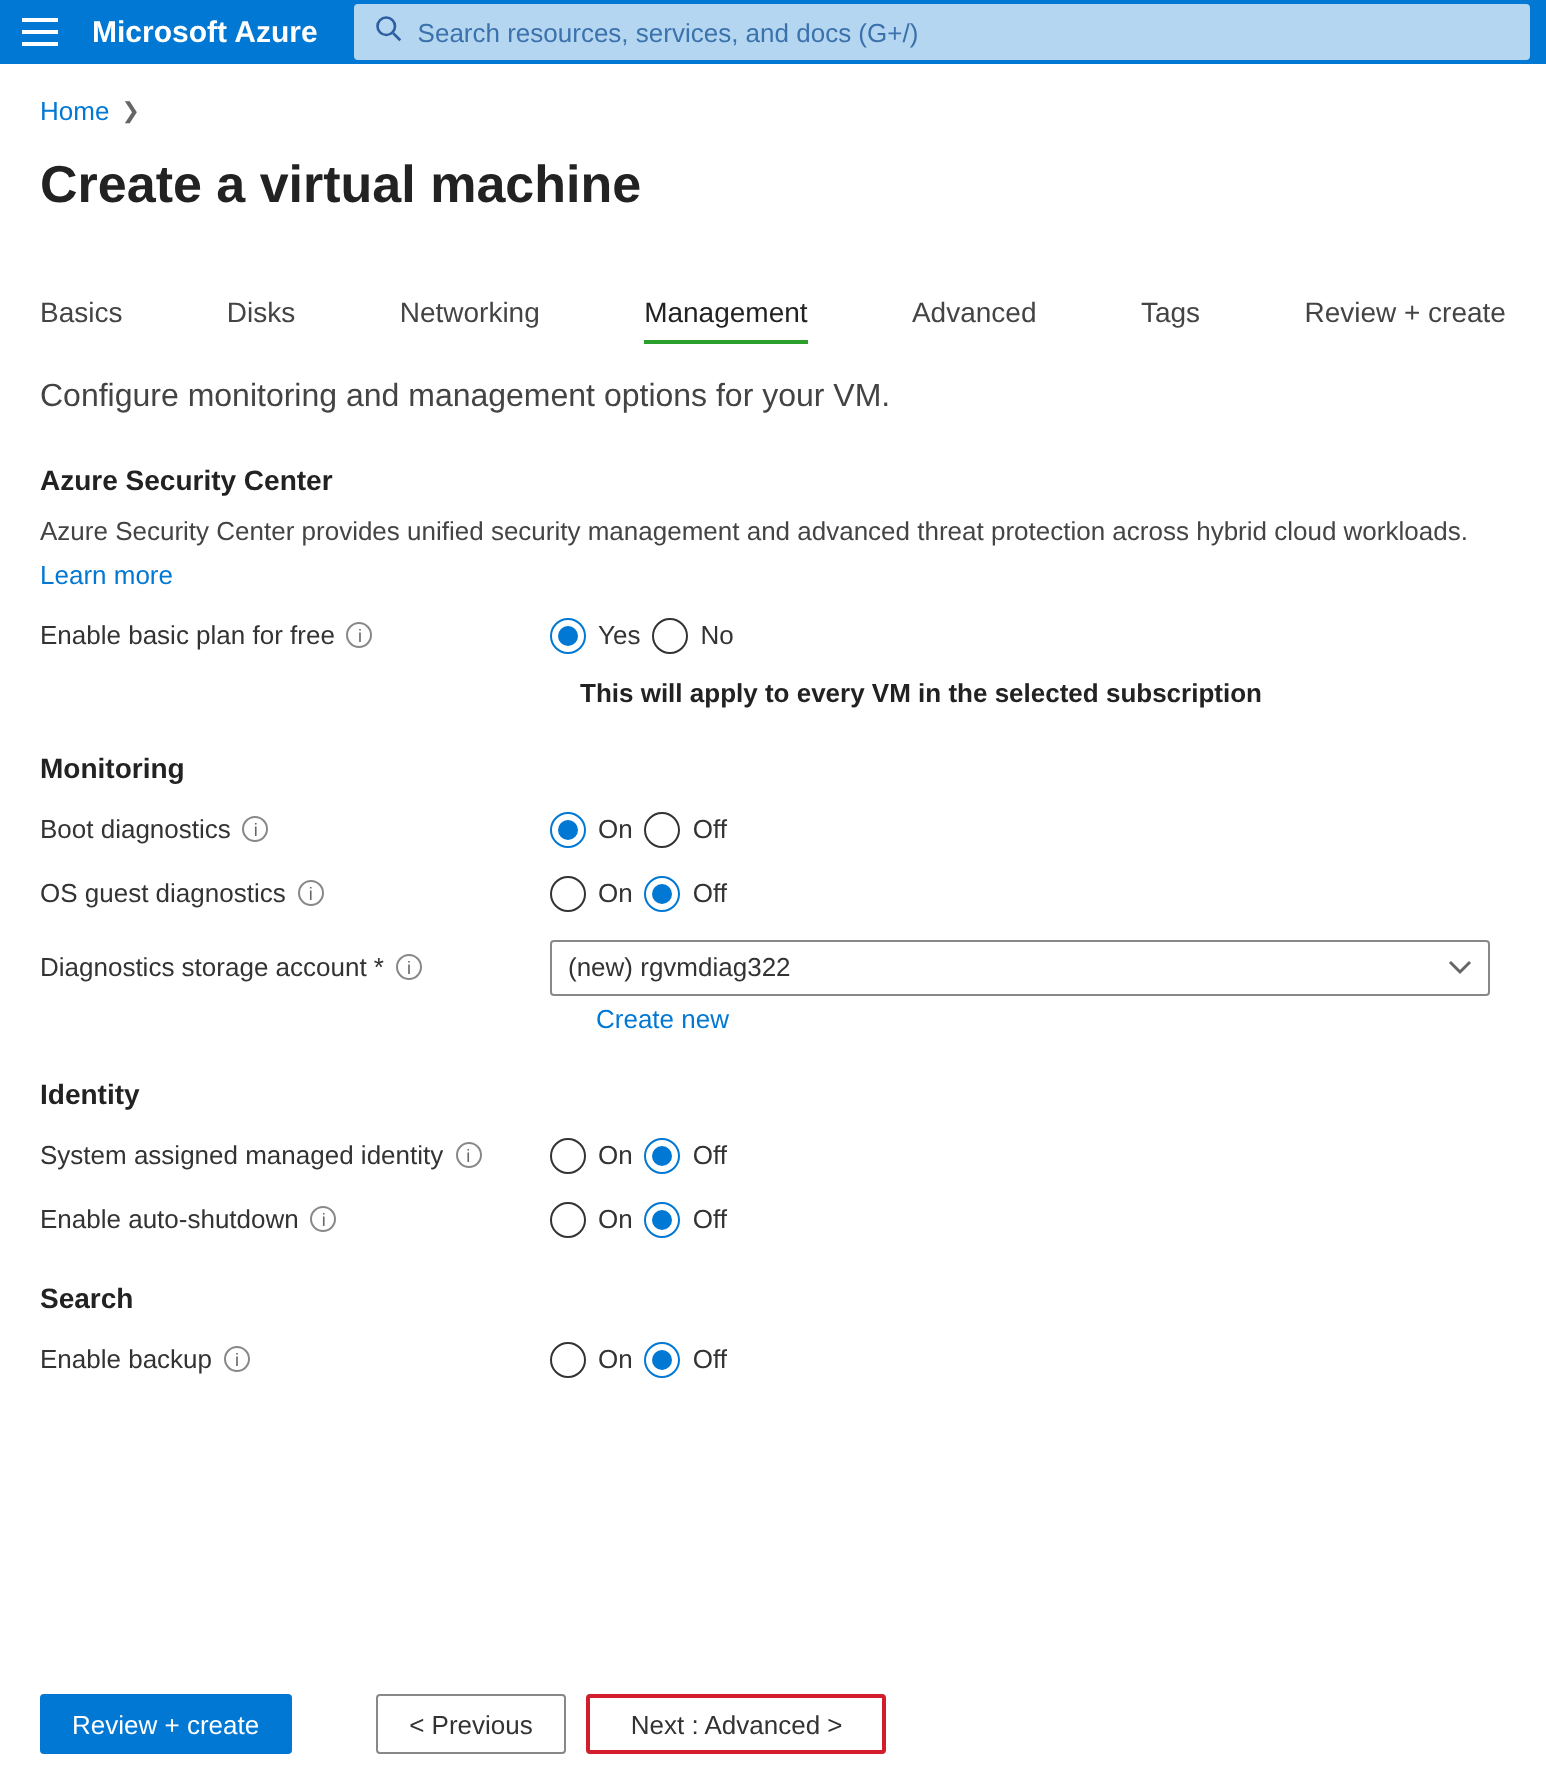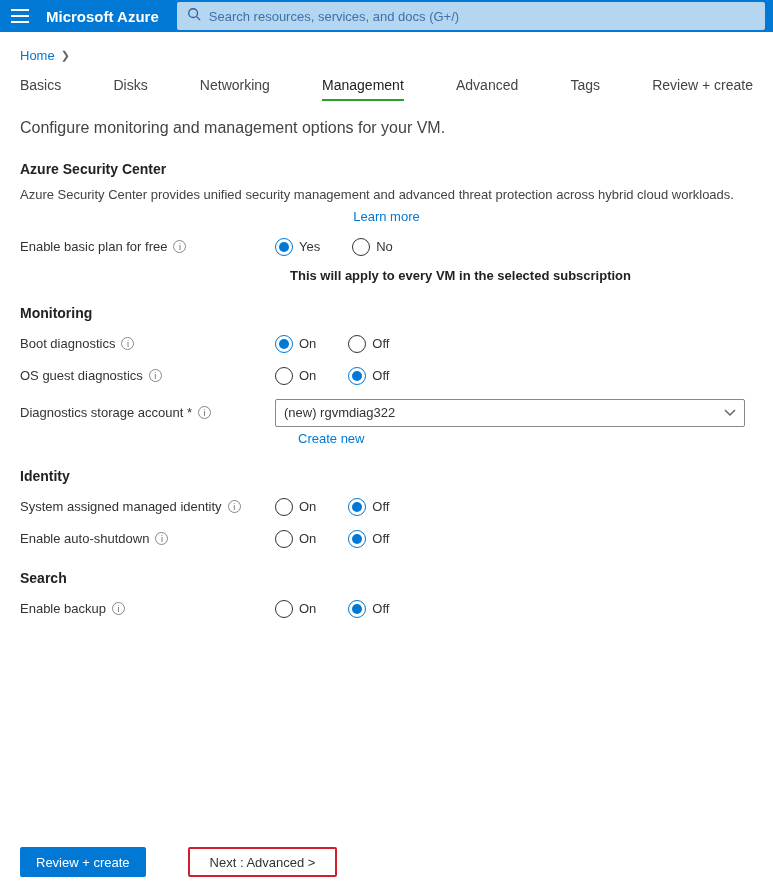--- a/index.html
+++ b/index.html
@@ -25,21 +25,21 @@
 
   .desc { font-size:16px; color:#444; margin-bottom:24px; }
 
   .section-title { font-size:14px; font-weight:600; color:#222; margin-bottom:8px; margin-top:22px;}
   .section-sub { font-size:13px; color:#444; line-height:1.5; }
   .link { color:#0078d4; cursor:pointer; font-size:13px; }
 
   .form-row { display:flex; align-items:center; margin-top:14px; }
   .form-label { width:255px; font-size:13px; color:#333; display:flex; align-items:center; gap:6px;}
   .info-icon { width:13px; height:13px; border:1px solid #888; border-radius:50%; display:inline-flex; align-items:center; justify-content:center; font-size:9px; color:#666; cursor:pointer;}
-  .radios { display:flex; gap:32px; align-items:flex-start;}
+  .radios { display:flex; gap:6px; align-items:flex-start;}
   .radio { display:flex; align-items:center; gap:6px; cursor:pointer; font-size:13px; color:#333;}
   .radio-circle { width:18px; height:18px; border:1.5px solid #333; border-radius:50%; display:flex; align-items:center; justify-content:center;}
   .radio.selected .radio-circle { border-color:#0078d4;}
   .radio.selected .radio-dot { width:10px; height:10px; background:#0078d4; border-radius:50%;}
   
   .note { font-size:13px; font-weight:600; color:#222; margin-left:270px; margin-top:12px;}
 
   .select { width:470px; height:28px; border:1px solid #888; border-radius:2px; display:flex; align-items:center; justify-content:space-between; padding:0 8px; font-size:13px; color:#333; cursor:pointer;}
   .select svg{stroke:#666;}
 
@@ -71,36 +71,37 @@
     <input type="text" placeholder="Search resources, services, and docs (G+/)" style="">
   </div>
 </div>
 
 <div class="content">
   <div class="breadcrumb">
     <span>Home</span>
     <span class="chev">❯</span>
   </div>
 
+  <h1>Create a virtual machine</h1>
 
   <div class="tabs">
     <div class="tab">Basics</div>
     <div class="tab">Disks</div>
     <div class="tab">Networking</div>
     <div class="tab active">Management</div>
     <div class="tab">Advanced</div>
     <div class="tab">Tags</div>
     <div class="tab">Review + create</div>
   </div>
 
   <div class="desc">Configure monitoring and management options for your VM.</div>
 
   <div class="section-title">Azure Security Center</div>
   <div class="section-sub">Azure Security Center provides unified security management and advanced threat protection across hybrid cloud workloads.</div>
-  <div class="link" style="margin-top:4px;text-align:center;">Learn more</div>
+  <div class="link" style="margin-top:4px;">Learn more</div>
 
   <div class="form-row">
     <div class="form-label">
       <span>Enable basic plan for free</span>
       <span class="info-icon">i</span>
     </div>
     <div class="radios">
       <div class="radio selected">
           <span class="radio-circle">
             <span class="radio-dot"></span>
@@ -225,15 +226,16 @@
           </span>
           <span>Off</span>
         </div>
     </div>
   </div>
 </div>
 
 <div class="footer">
   <button class="btn btn-primary">Review + create</button>
   <div style="display:flex;gap:10px;">
+    <button class="btn btn-secondary">&lt; Previous</button>
     <button class="btn btn-highlight">Next : Advanced &gt;</button>
   </div>
 </div>
 
 </body></html>

